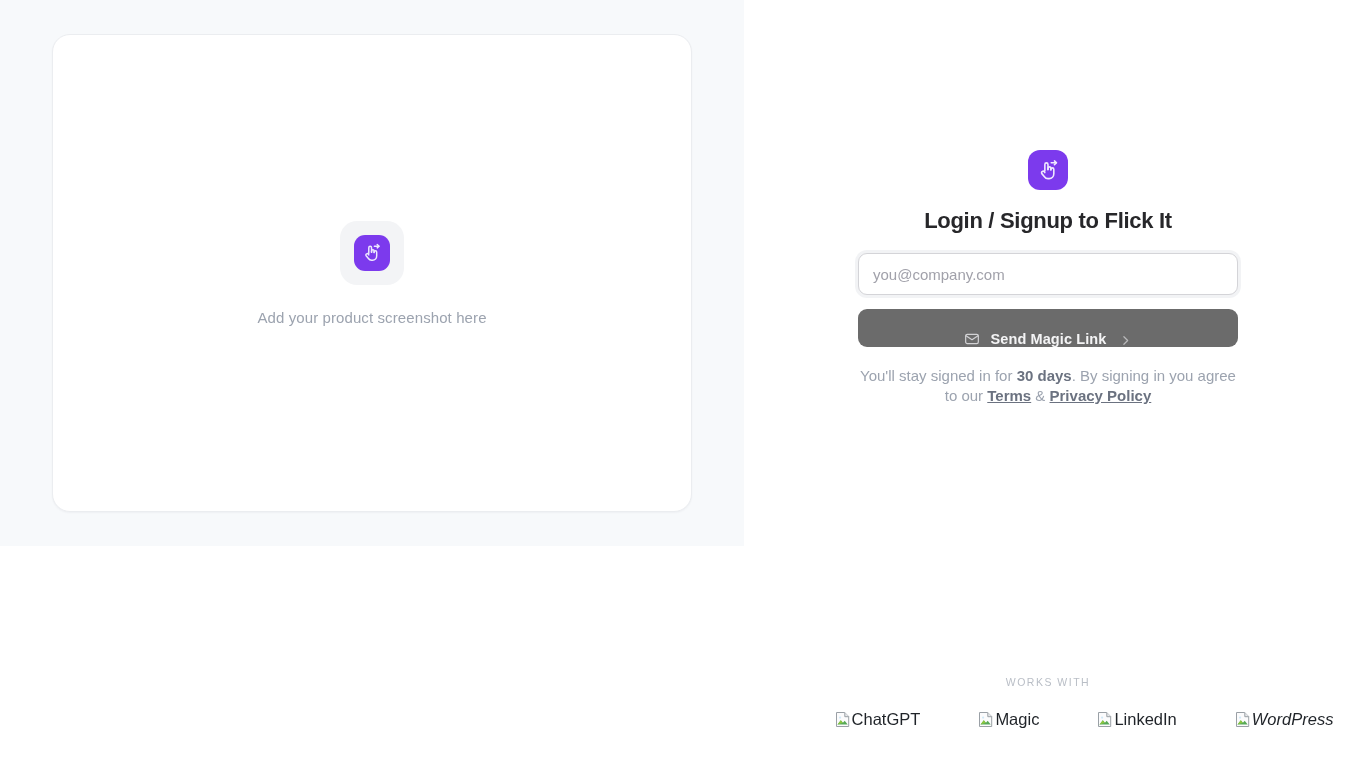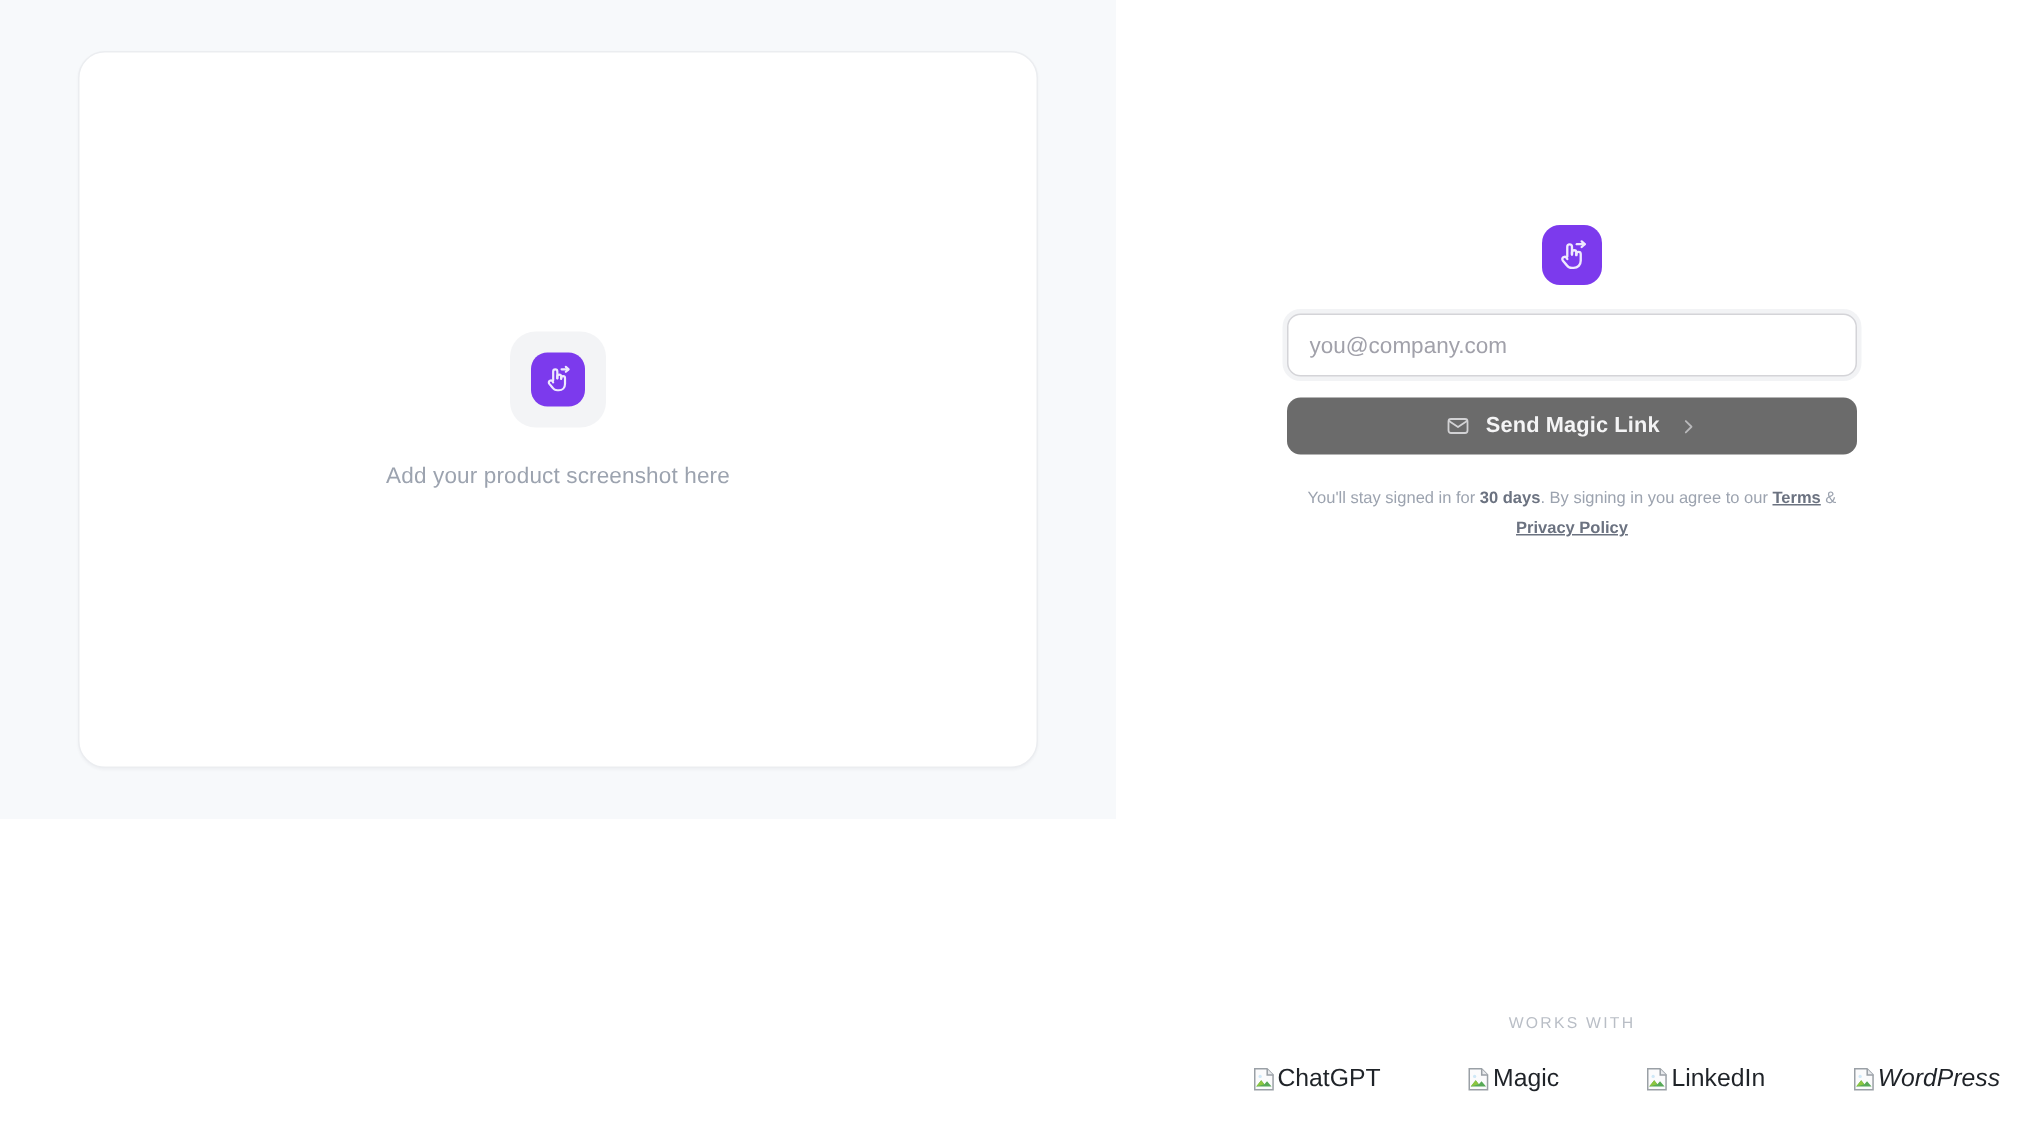--- a/index.html
+++ b/index.html
@@ -121,34 +121,34 @@
     width: 380px;
     height: 38px;
     background: #6b6b6b;
     border: none;
     border-radius: 9px;
     color: #f4f4f5;
     font-size: 14.5px;
     font-weight: bold;
     font-family: "Liberation Sans", sans-serif;
     display: flex;
-    align-items: center;
+    align-items: flex-end;
     justify-content: center;
     gap: 11px;
     cursor: pointer;
     letter-spacing: 0.1px;
   }
   .magic-button .env-icon { display: flex; opacity: 0.85; }
   .magic-button .chev { opacity: 0.65; display: flex; margin-left: 2px; }
 
   .legal {
     margin-top: 19px;
     width: 380px;
     text-align: center;
-    font-size: 11px;
+    font-size: 15px;
     line-height: 20px;
     color: #9ca3af;
   }
   .legal b { color: #6b7280; font-weight: bold; }
   .legal a {
     color: #6b7280;
     font-weight: bold;
     text-decoration: underline;
   }
 
@@ -235,20 +235,21 @@
       <div class="brand-mark large">
         <svg width="25" height="25" viewBox="0 0 24 24" fill="none" stroke="#efe9fe" stroke-width="1.5" stroke-linecap="round" stroke-linejoin="round">
           <path d="M8.5 12.5V6.2a1.5 1.5 0 1 1 3 0v5"></path>
           <path d="M11.5 11.1v-1.2a1.4 1.4 0 1 1 2.8 0v1.4"></path>
           <path d="M14.3 11.6v-.7a1.4 1.4 0 1 1 2.8 0v4.3c0 2.6-1.9 4.6-4.5 4.6h-1.1c-1.5 0-2.6-.6-3.4-1.8L5.6 15c-.5-.8-.3-1.7.5-2.1.7-.4 1.6-.2 2 .5l.4.7"></path>
           <path d="M14.6 4.6h4.8"></path>
           <path d="M17.7 2.8l2 1.8-2 1.8"></path>
         </svg>
       </div>
 
+      <h1 class="auth-title">Login / Signup to Flick It</h1>
 
       <input class="email-input" type="email" autofocus="" placeholder="you@company.com" style="">
 
       <button class="magic-button">
         <span class="env-icon">
           <svg width="16" height="16" viewBox="0 0 24 24" fill="none" stroke="#e4e4e7" stroke-width="1.8" stroke-linecap="round" stroke-linejoin="round">
             <rect x="2.5" y="5" width="19" height="14" rx="2.5"></rect>
             <path d="M3 7l9 6 9-6"></path>
           </svg>
         </span>

